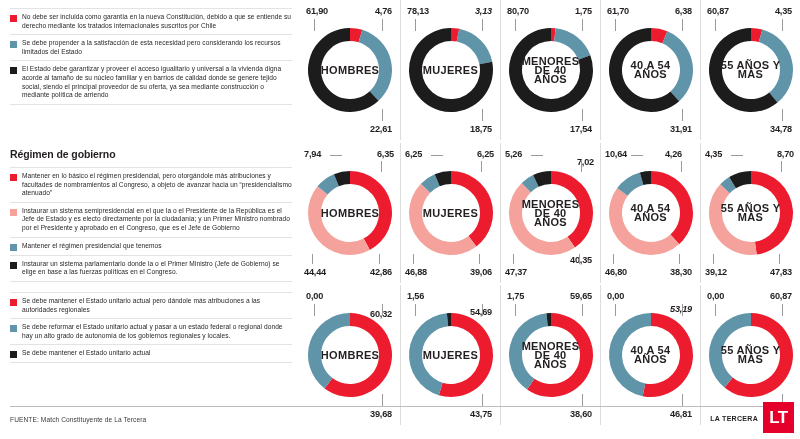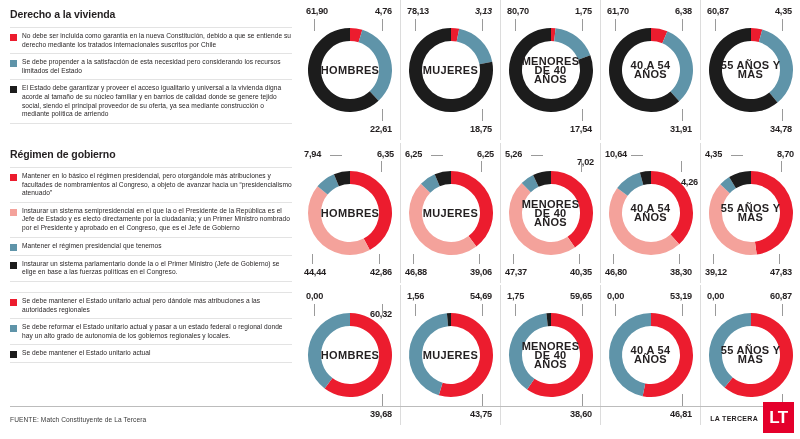--- a/index.html
+++ b/index.html
@@ -97,21 +97,20 @@
     letter-spacing:-0.5px;line-height:17px;font-family:"Liberation Sans",sans-serif;
   }
 </style>
 </head>
 <body>
 
 <div class="page">
 
   <div class="legend-col">
     <div class="section" id="sec0" style="top:8px;">
-        <div class="section-title">Derecho a la vivienda</div>
         <div class="legend-item">
           <span class="swatch" style="background: rgb(236, 28, 46);"></span>
           <span class="legend-text">No debe ser incluida como garantía en la nueva Constitución, debido a que se entiende su derecho mediante los tratados internacionales suscritos por Chile</span>
         </div>
         <div class="legend-item">
           <span class="swatch" style="background: rgb(95, 148, 169);"></span>
           <span class="legend-text">Se debe propender a la satisfacción de esta necesidad pero considerando los recursos limitados del Estado</span>
         </div>
         <div class="legend-item">
           <span class="swatch" style="background: rgb(28, 28, 28);"></span>
@@ -278,21 +277,21 @@
         <div class="chart-cell">
           <div class="donut-wrap">
             <svg width="92" height="92" viewBox="0 0 92 92">
               <path d="M 46 4 A 42 42 0 0 1 69.9338406778208 80.5133491624428 L 62.52574713468579 69.83064585025812 A 29 29 0 0 0 46 17 Z" fill="#ec1c2e"></path>
               <path d="M 69.9338406778208 80.5133491624428 A 42 42 0 0 1 16.714861782161954 15.893843161869338 L 25.77930932577849 25.21241551652883 A 29 29 0 0 0 62.52574713468579 69.83064585025812 Z" fill="#f4a29b"></path>
               <path d="M 16.714861782161954 15.893843161869338 A 42 42 0 0 1 28.069528239722352 8.019765897853055 L 33.61943616552257 19.77555264375568 A 29 29 0 0 0 25.77930932577849 25.21241551652883 Z" fill="#5f94a9"></path>
               <path d="M 28.069528239722352 8.019765897853055 A 42 42 0 0 1 45.99999999999999 4 L 45.99999999999999 17 A 29 29 0 0 0 33.61943616552257 19.77555264375568 Z" fill="#1c1c1c"></path>
             </svg>
             <div class="donut-center">MENORES DE 40 AÑOS</div>
           </div>
-          <div class="val" style="right: 8px; bottom: 6px;">40,35</div>
+          <div class="val" style="right: 8px; bottom: 18px;">40,35</div>
           <div class="leader" style="right: 20px; bottom: 19px; width: 1px; height: 10px;"></div>
           <div class="val" style="left: 4px; bottom: 6px;">47,37</div>
           <div class="leader" style="left: 12px; bottom: 19px; width: 1px; height: 10px;"></div>
           <div class="val" style="left: 4px; top: 6px;">5,26</div>
           <div class="leader" style="left: 30px; top: 12px; width: 12px; height: 1px;"></div>
           <div class="val" style="right: 6px; top: 14px;">7,02</div>
           <div class="leader" style="right: 18px; top: 18px; width: 1px; height: 11px;"></div>
         </div>
         <div class="chart-cell">
           <div class="donut-wrap">
@@ -303,21 +302,21 @@
               <path d="M 34.89188002016179 5.495559866682278 A 42 42 0 0 1 45.99999999999999 4 L 45.99999999999999 17 A 29 29 0 0 0 38.330107632968854 18.03264847937586 Z" fill="#1c1c1c"></path>
             </svg>
             <div class="donut-center">40 A 54 AÑOS</div>
           </div>
           <div class="val" style="right: 8px; bottom: 6px;">38,30</div>
           <div class="leader" style="right: 20px; bottom: 19px; width: 1px; height: 10px;"></div>
           <div class="val" style="left: 4px; bottom: 6px;">46,80</div>
           <div class="leader" style="left: 12px; bottom: 19px; width: 1px; height: 10px;"></div>
           <div class="val" style="left: 4px; top: 6px;">10,64</div>
           <div class="leader" style="left: 30px; top: 12px; width: 12px; height: 1px;"></div>
-          <div class="val" style="right: 2px; top: 6px; margin-top: 28px;">4,26</div>
+          <div class="val" style="right: 18px; top: 6px;">4,26</div>
           <div class="leader" style="right: 18px; top: 18px; width: 1px; height: 11px;"></div>
         </div>
         <div class="chart-cell">
           <div class="donut-wrap">
             <svg width="92" height="92" viewBox="0 0 92 92">
               <path d="M 46 4 A 42 42 0 0 1 51.708768990345 87.61021457064209 L 49.94176906476203 74.73086244163383 A 29 29 0 0 0 46 17 Z" fill="#ec1c2e"></path>
               <path d="M 51.708768990345 87.61021457064209 A 42 42 0 0 1 15.293145021345712 17.345348417405344 L 24.797647752833946 26.2146453358275 A 29 29 0 0 0 49.94176906476203 74.73086244163383 Z" fill="#f4a29b"></path>
               <path d="M 15.293145021345712 17.345348417405344 A 42 42 0 0 1 24.167671609930235 10.12034786862958 L 30.925297063999448 21.225954480720425 A 29 29 0 0 0 24.797647752833946 26.2146453358275 Z" fill="#5f94a9"></path>
               <path d="M 24.167671609930235 10.12034786862958 A 42 42 0 0 1 46.00000000000003 4 L 46.00000000000002 17 A 29 29 0 0 0 30.925297063999448 21.225954480720425 Z" fill="#1c1c1c"></path>
             </svg>
@@ -351,21 +350,21 @@
         </div>
         <div class="chart-cell">
           <div class="donut-wrap">
             <svg width="92" height="92" viewBox="0 0 92 92">
               <path d="M 46 4 A 42 42 0 1 1 33.801730440620595 86.189578496878 L 37.577385304238035 73.74994705736813 A 29 29 0 1 0 46 17 Z" fill="#ec1c2e"></path>
               <path d="M 33.801730440620595 86.189578496878 A 42 42 0 0 1 41.88984573347465 4.201595342580795 L 43.162036339780116 17.13919678416293 A 29 29 0 0 0 37.577385304238035 73.74994705736813 Z" fill="#5f94a9"></path>
               <path d="M 41.88984573347465 4.201595342580795 A 42 42 0 0 1 45.99999999999999 4 L 45.99999999999999 17 A 29 29 0 0 0 43.162036339780116 17.13919678416293 Z" fill="#1c1c1c"></path>
             </svg>
             <div class="donut-center">MUJERES</div>
           </div>
-          <div class="val" style="right: 8px; top: 6px;">54,69</div>
+          <div class="val" style="right: 8px; top: 22px;">54,69</div>
           <div class="leader" style="right: 17px; top: 19px; width: 1px; height: 12px;"></div>
           <div class="val" style="right: 8px; bottom: 6px;">43,75</div>
           <div class="leader" style="right: 17px; bottom: 19px; width: 1px; height: 12px;"></div>
           <div class="val" style="left: 6px; top: 6px;">1,56</div>
           <div class="leader" style="left: 14px; top: 19px; width: 1px; height: 12px;"></div>
         </div>
         <div class="chart-cell">
           <div class="donut-wrap">
             <svg width="92" height="92" viewBox="0 0 92 92">
               <path d="M 46 4 A 42 42 0 1 1 22.0661593221792 80.5133491624428 L 29.47425286531421 69.83064585025812 A 29 29 0 1 0 46 17 Z" fill="#ec1c2e"></path>
@@ -382,21 +381,21 @@
           <div class="leader" style="left: 14px; top: 19px; width: 1px; height: 12px;"></div>
         </div>
         <div class="chart-cell">
           <div class="donut-wrap">
             <svg width="92" height="92" viewBox="0 0 92 92">
               <path d="M 46 4 A 42 42 0 1 1 37.638040238029525 87.15917429855932 L 40.22626587863944 74.41942987281477 A 29 29 0 1 0 46 17 Z" fill="#ec1c2e"></path>
               <path d="M 37.638040238029525 87.15917429855932 A 42 42 0 0 1 45.99999999999999 4 L 45.99999999999999 17 A 29 29 0 0 0 40.22626587863944 74.41942987281477 Z" fill="#5f94a9"></path>
             </svg>
             <div class="donut-center">40 A 54 AÑOS</div>
           </div>
-          <div class="val" style="right: 8px; top: 6px;">53,19</div>
+          <div class="val" style="right: 8px; top: 19px; font-style: italic;">53,19</div>
           <div class="leader" style="right: 17px; top: 19px; width: 1px; height: 12px;"></div>
           <div class="val" style="right: 8px; bottom: 6px;">46,81</div>
           <div class="leader" style="right: 17px; bottom: 19px; width: 1px; height: 12px;"></div>
           <div class="val" style="left: 6px; top: 6px;">0,00</div>
           <div class="leader" style="left: 14px; top: 19px; width: 1px; height: 12px;"></div>
         </div>
         <div class="chart-cell">
           <div class="donut-wrap">
             <svg width="92" height="92" viewBox="0 0 92 92">
               <path d="M 46 4 A 42 42 0 1 1 19.49341632477479 78.57915010966806 L 27.697835081392114 68.49512745667556 A 29 29 0 1 0 46 17 Z" fill="#ec1c2e"></path>

